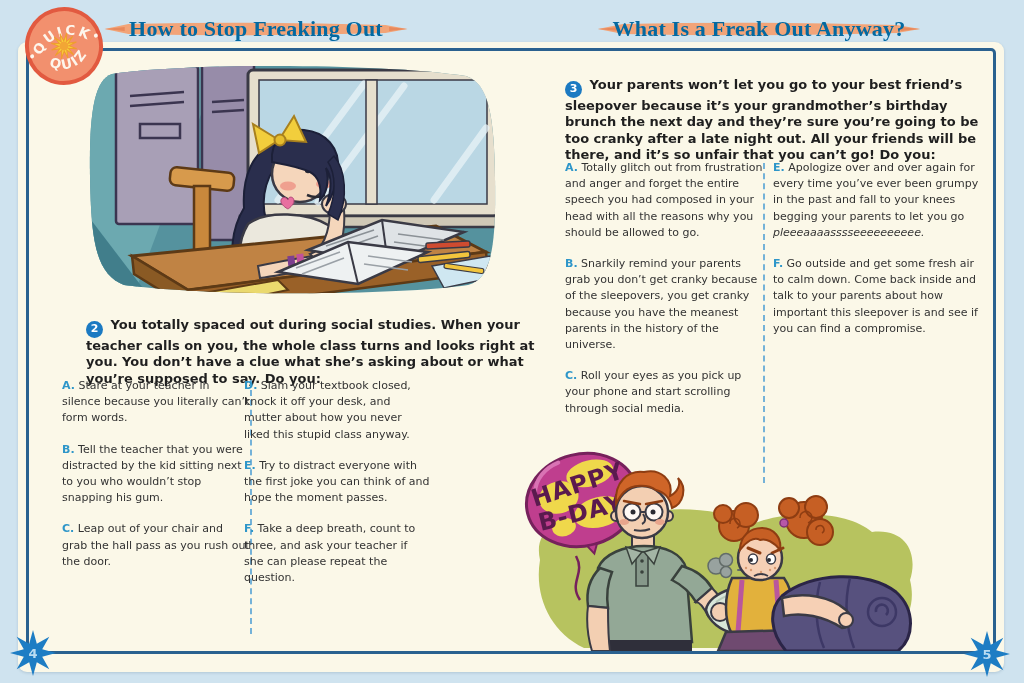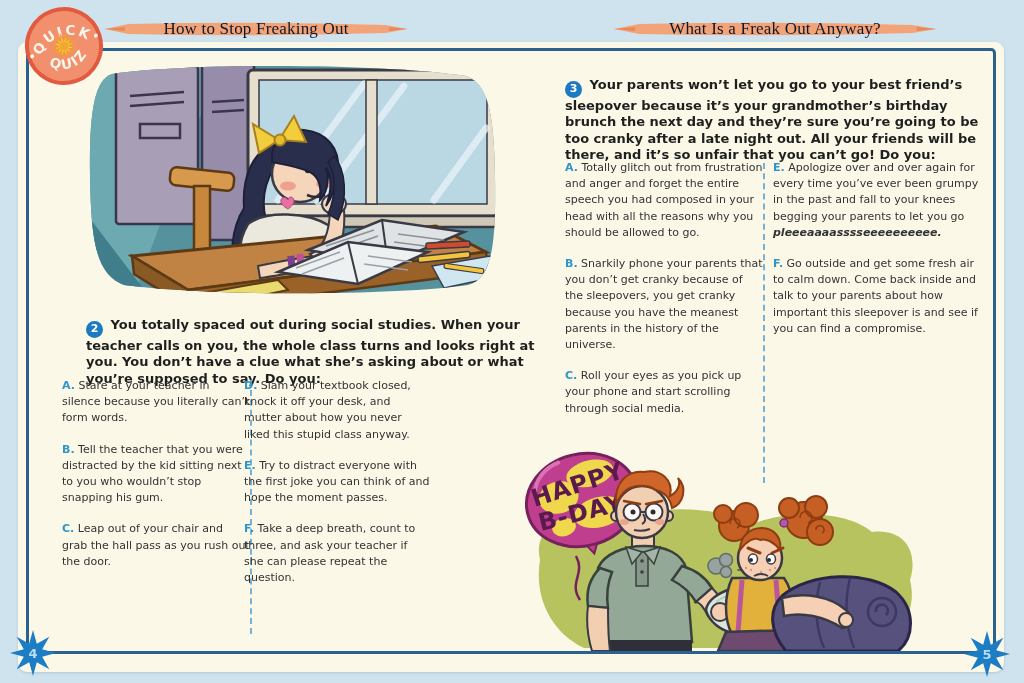--- a/index.html
+++ b/index.html
@@ -5,23 +5,23 @@
   html,body{margin:0;padding:0;}
   .stage{position:relative;width:1024px;height:683px;background:#cfe3ef;overflow:hidden;
          font-family:"DejaVu Sans",sans-serif;}
   .paper{position:absolute;left:18px;top:42px;width:986px;height:630px;background:#fbf8e8;
          border-radius:9px;box-shadow:0 1px 3px rgba(40,70,100,.18);z-index:1;}
   .frame{position:absolute;left:26px;top:48px;width:970px;height:606px;box-sizing:border-box;
          border:3px solid #2a618f;border-radius:5px;z-index:6;pointer-events:none;}
   .hdr{position:absolute;top:17px;height:24px;display:flex;align-items:center;justify-content:center;z-index:7;}
   .hdr .swish{position:absolute;left:50%;top:50%;transform:translate(-50%,-50%);z-index:0;}
   .hdr .hdr-text{position:relative;z-index:1;font-family:"Liberation Serif","DejaVu Serif",serif;
-         font-weight:normal;font-size:17px;color:#0f172a;white-space:nowrap;letter-spacing:.2px;}
+         font-weight:bold;font-size:22px;color:#0369a1;white-space:nowrap;letter-spacing:.2px;}
   .hdr-left{left:58px;width:396px;}
-  .hdr-right{left:568px;width:414px;align-items:center;}
+  .hdr-right{left:552px;width:414px;align-items:center;}
   .quiz-badge{position:absolute;left:22px;top:4px;z-index:9;}
   .star{position:absolute;z-index:8;width:48px;height:48px;}
   .star-left{left:9px;top:629px;}
   .star-right{left:963px;top:630px;}
   .star .num{position:absolute;left:0;top:0;width:48px;height:48px;display:flex;align-items:center;
          justify-content:center;color:#b9dcf2;font-weight:bold;font-size:13px;}
   .illus{position:absolute;z-index:2;overflow:hidden;}
   .illus-left{left:82px;top:58px;width:420px;height:242px;}
   .illus-right{left:520px;top:420px;width:400px;height:231px;}
   .intro{position:absolute;z-index:3;font-weight:bold;font-size:13px;line-height:16.4px;color:#1f1f1f;}
@@ -30,21 +30,21 @@
   .qnum{display:inline-flex;align-items:center;justify-content:center;width:17px;height:17px;
         border-radius:50%;background:#1b7ac2;color:#fff;font-size:11px;font-weight:bold;
         vertical-align:-3px;margin-right:3px;}
   .col{position:absolute;z-index:3;}
   .col-l1{left:62px;top:378px;width:188px;}
   .col-l2{left:244px;top:378px;width:186px;}
   .col-r1{left:565px;top:160px;width:198px;}
   .col-r2{left:773px;top:160px;width:206px;}
   .opt{font-size:11px;line-height:16.2px;color:#333;margin-bottom:15px;}
   .ol{font-weight:bold;color:#2e96c9;}
-  .it{font-style:italic;font-weight:bold;}
+  .it{font-style:italic;}
   .divider{position:absolute;z-index:3;width:0;border-left:2px dashed #74b2d8;}
   .div-left{left:250px;top:380px;height:254px;}
   .div-right{left:763px;top:163px;height:320px;}
 </style>
 </head>
 <body>
 
 <div class="stage">
 
   <div class="paper"></div>
@@ -234,21 +234,21 @@
 
   <div class="divider div-right"></div>
 
   <div class="col col-r1">
     <div class="opt">
       <span class="ol">A.</span>
       <span>Totally glitch out from frustration and anger and forget the entire speech you had composed in your head with all the reasons why you should be allowed to go.</span>
     </div>
     <div class="opt">
       <span class="ol">B.</span>
-      <span>Snarkily phone your parents that you don’t get cranky because of the sleepovers, you get cranky because you have the meanest parents in the history of the universe.</span>
+      <span>Snarkily remind your parents grab you don’t get cranky because of the sleepovers, you get cranky because you have the meanest parents in the history of the universe.</span>
     </div>
     <div class="opt">
       <span class="ol">C.</span>
       <span>Roll your eyes as you pick up your phone and start scrolling through social media.</span>
     </div>
   </div>
 
   <div class="col col-r2">
     <div class="opt">
       <span class="ol">E.</span>

